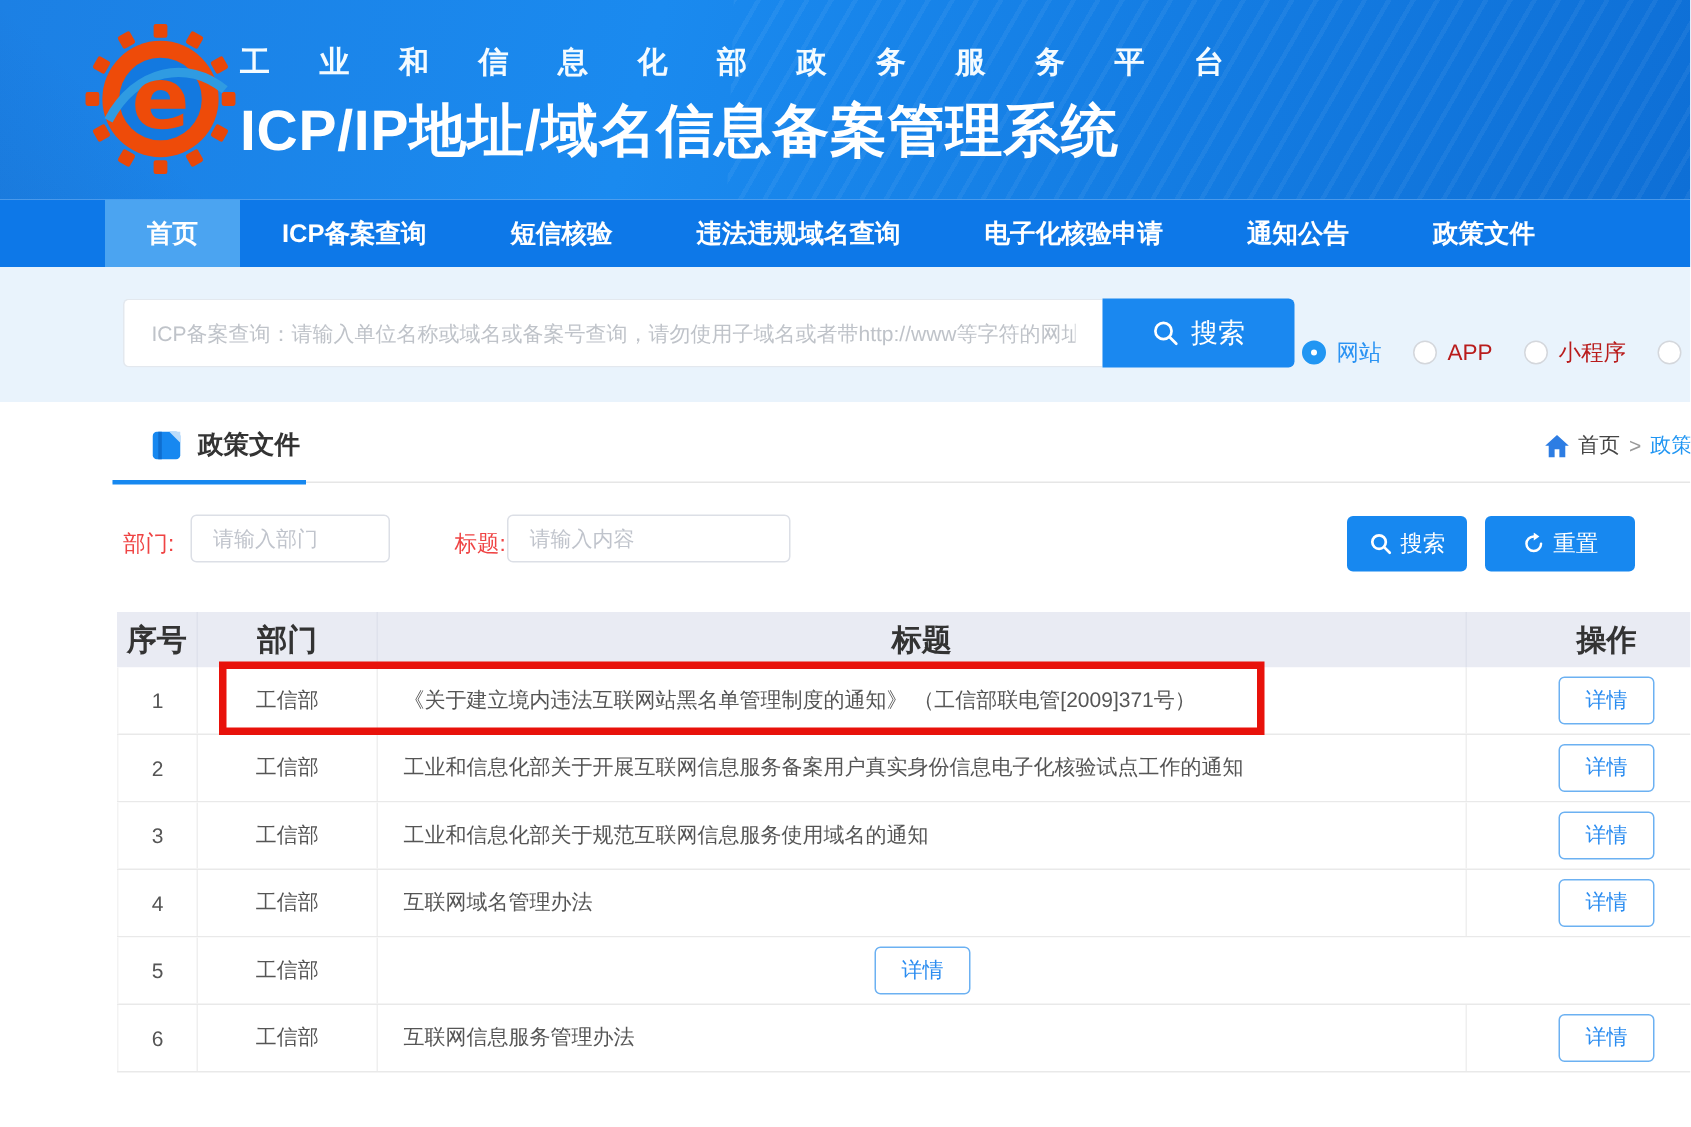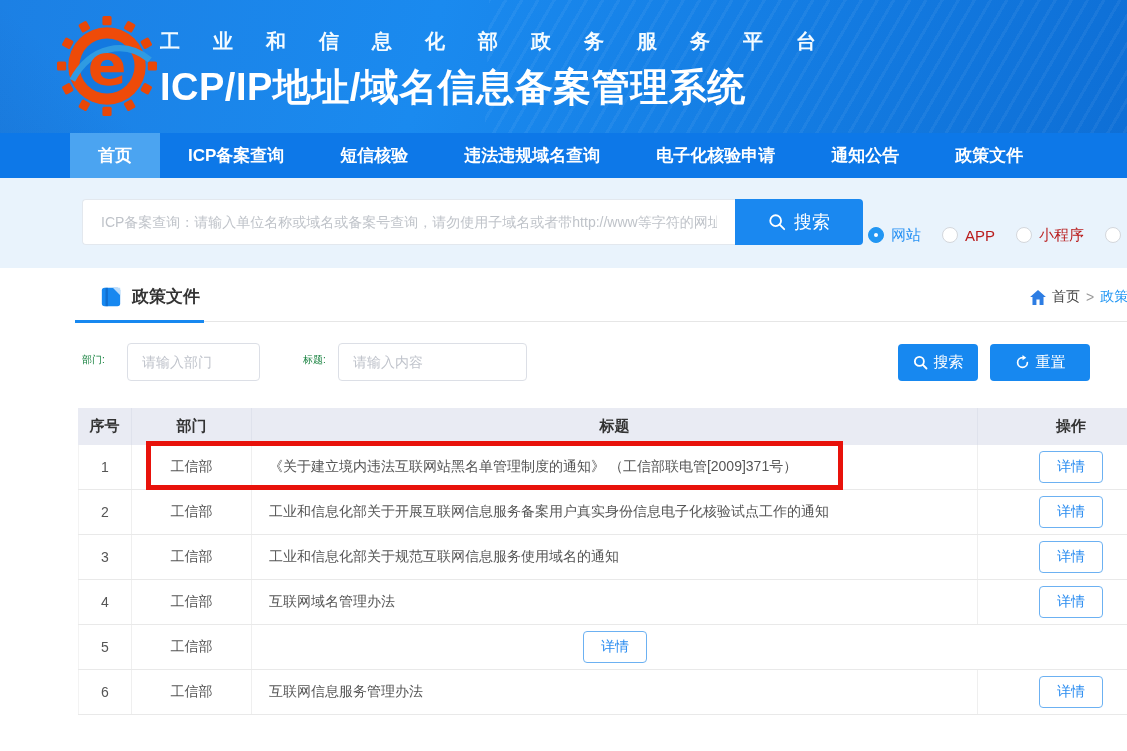--- a/index.html
+++ b/index.html
@@ -60,45 +60,45 @@
   .crumb-underline { position:absolute; left:75px; bottom:-1px; width:129px; height:3px; background:#1788f0; }
   .section-title { position:absolute; left:100px; top:17px; display:flex; align-items:center; gap:10px; }
   .section-title-text { font-size:17px; font-weight:bold; color:#333; }
   .breadcrumb { position:absolute; left:1030px; top:20px; display:flex; align-items:center; gap:6px; white-space:nowrap; font-size:14px; }
   .crumb-home { color:#454545; cursor:pointer; }
   .crumb-sep { color:#999; }
   .crumb-current { color:#2196f3; cursor:pointer; }
 
   
   .filter-row { position:relative; height:38px; margin-top:21px; }
-  .filter-label { font-size:10px; color:#15803d; }
+  .filter-label { font-size:15px; color:#ef4444; }
   .f-dept-label { position:absolute; left:82px; top:10px; }
   .f-title-label { position:absolute; left:303px; top:10px; }
   .filter-input {
-    position:absolute; height:38px; border:1px solid #dcdfe6; border-radius:4px; background:#fff;
+    position:absolute; height:32px; border:1px solid #dcdfe6; border-radius:4px; background:#fff;
     padding:0 14px; font-size:14px; color:#333; outline:none;
     font-family:"Liberation Sans","DejaVu Sans",sans-serif;
   }
   .filter-input::placeholder { color:#c0c4cc; }
   .f-dept-input { left:127px; top:0; width:133px; }
   .f-title-input { left:338px; top:0; width:189px; }
   .mini-btn {
     position:absolute; top:1px; height:37px; border:none; border-radius:4px; background:#1788f0; color:#fff;
     font-size:15px; cursor:pointer; display:flex; align-items:center; justify-content:center; gap:6px;
     font-family:"Liberation Sans","DejaVu Sans",sans-serif;
   }
   .f-search-btn { left:898px; width:80px; }
   .f-reset-btn { left:990px; width:100px;align-items:center; }
 
   
   .table { margin:27px 0 0 78px; width:1086px; }
   .thead, .trow { display:grid; grid-template-columns:54px 120px 726px 186px; }
   .thead { background:#e9ebf3; height:37px; }
   .thead > div {
-    display:flex; align-items:center; justify-content:center; font-size:15px; font-weight:bold; color:#333;
+    display:flex; align-items:center; justify-content:center; font-size:20px; font-weight:bold; color:#333;
     border-right:1px solid #dfe2ec;
   }
   .thead > div:last-child { border-right:none; }
   .trow { height:45px; border-bottom:1px solid #e9e9e9; background:#fff; }
   .trow > div { display:flex; align-items:center; border-right:1px solid #efefef; font-size:14px; color:#555; }
   .trow > div:first-child { border-left:1px solid #f3f3f3; }
   .trow > div:last-child { border-right:none; }
   .cell-no, .cell-dept, .cell-action { justify-content:center; }
   .cell-no { color:#606266; }
   .cell-title { padding-left:17px; }

